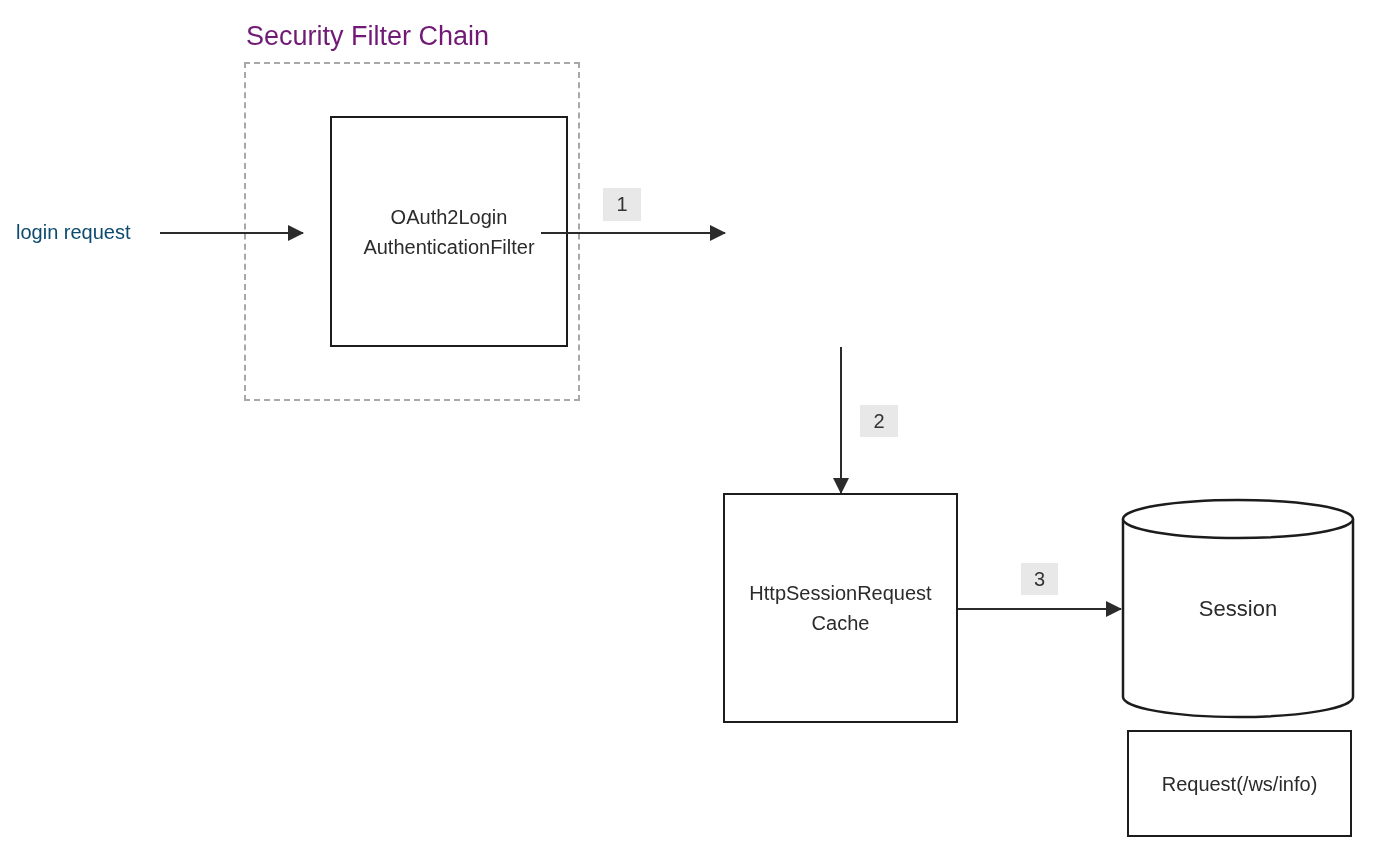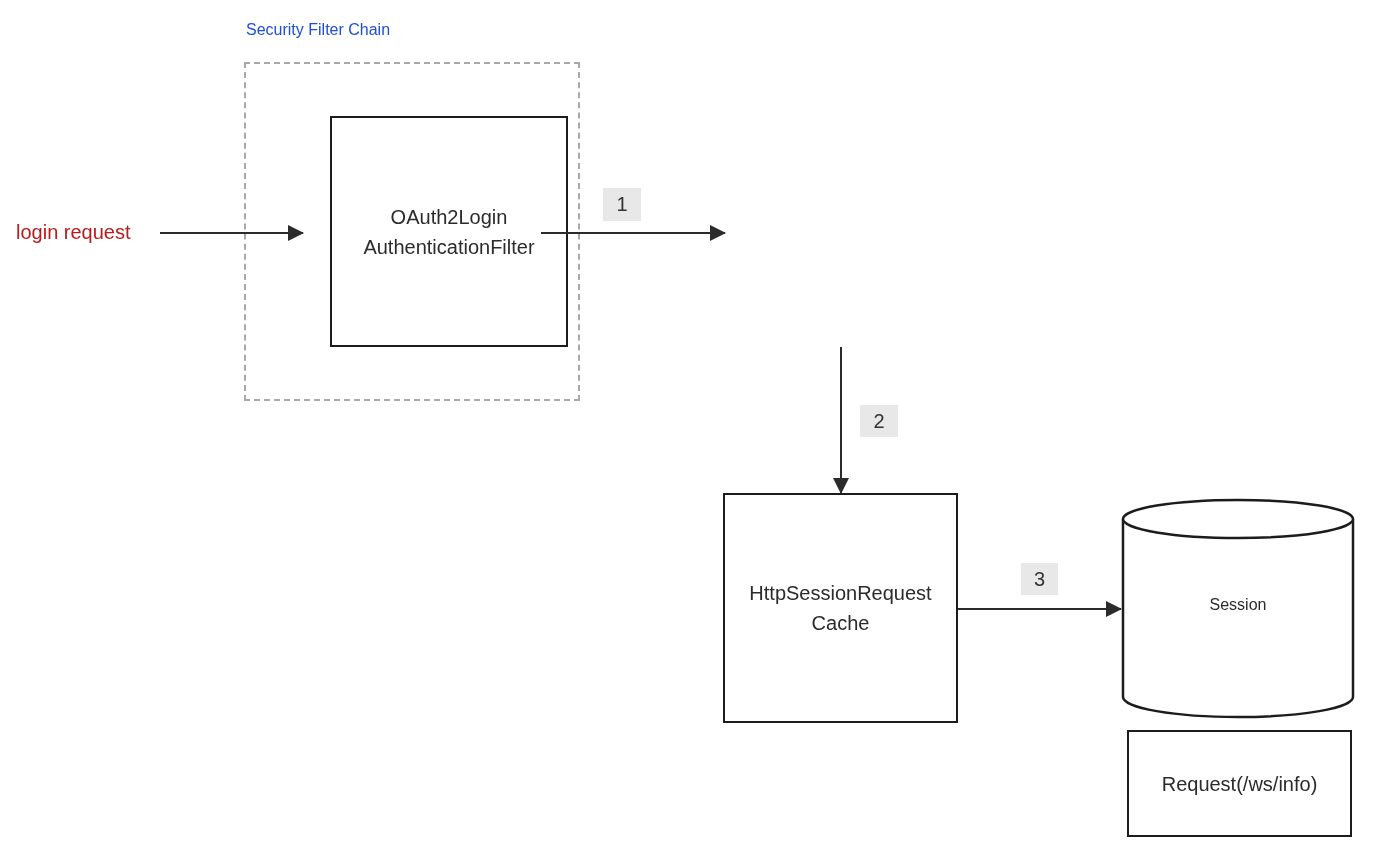--- a/index.html
+++ b/index.html
@@ -7,22 +7,22 @@
   body {
     width: 1388px; height: 848px;
     position: relative; overflow: hidden;
     font-family: "Liberation Sans", sans-serif;
     color: #2b2b2b;
   }
   .canvas { position: absolute; inset: 0; }
 
   .group-label {
     position: absolute;
-    font-size: 16px;
-    color: #1d4ed8;
+    font-size: 27px;
+    color: #701a75;
     white-space: nowrap;
   }
   .group-box {
     position: absolute;
     border: 2px dashed #a8a8a8;
     background: transparent;
   }
   .node {
     position: absolute;
     border: 2px solid #1c1c1c;
@@ -30,21 +30,21 @@
     display: flex; align-items: center; justify-content: center;
     text-align: center;
     font-size: 20px;
     line-height: 1.5;
     color: #2b2b2b;
     white-space: pre-line;
   }
   .flow-label {
     position: absolute;
     font-size: 20px;
-    color: #b91c1c;
+    color: #0c4a6e;
     white-space: nowrap;
   }
   .badge {
     position: absolute;
     background: #e8e8e8;
     color: #333333;
     font-size: 20px;
     display: flex; align-items: center; justify-content: center;
   }
   .arrow-h {
@@ -74,21 +74,21 @@
     border-top: 16px solid #2b2b2b;
     border-left: 8px solid transparent;
     border-right: 8px solid transparent;
   }
   .cylinder { position: absolute; }
   .cylinder svg { display: block; }
   .cyl-label {
     position: absolute;
     left: 0; right: 0; top: 98px;
     text-align: center;
-    font-size: 16px;
+    font-size: 22px;
     color: #2b2b2b;
   }
 </style>
 </head>
 <body>
 
 <div class="canvas">
 
   <div class="group-label" style="left:246px; top:21px;">Security Filter Chain</div>
   <div class="group-box" style="left:244px; top:62px; width:336px; height:339px;"></div>

